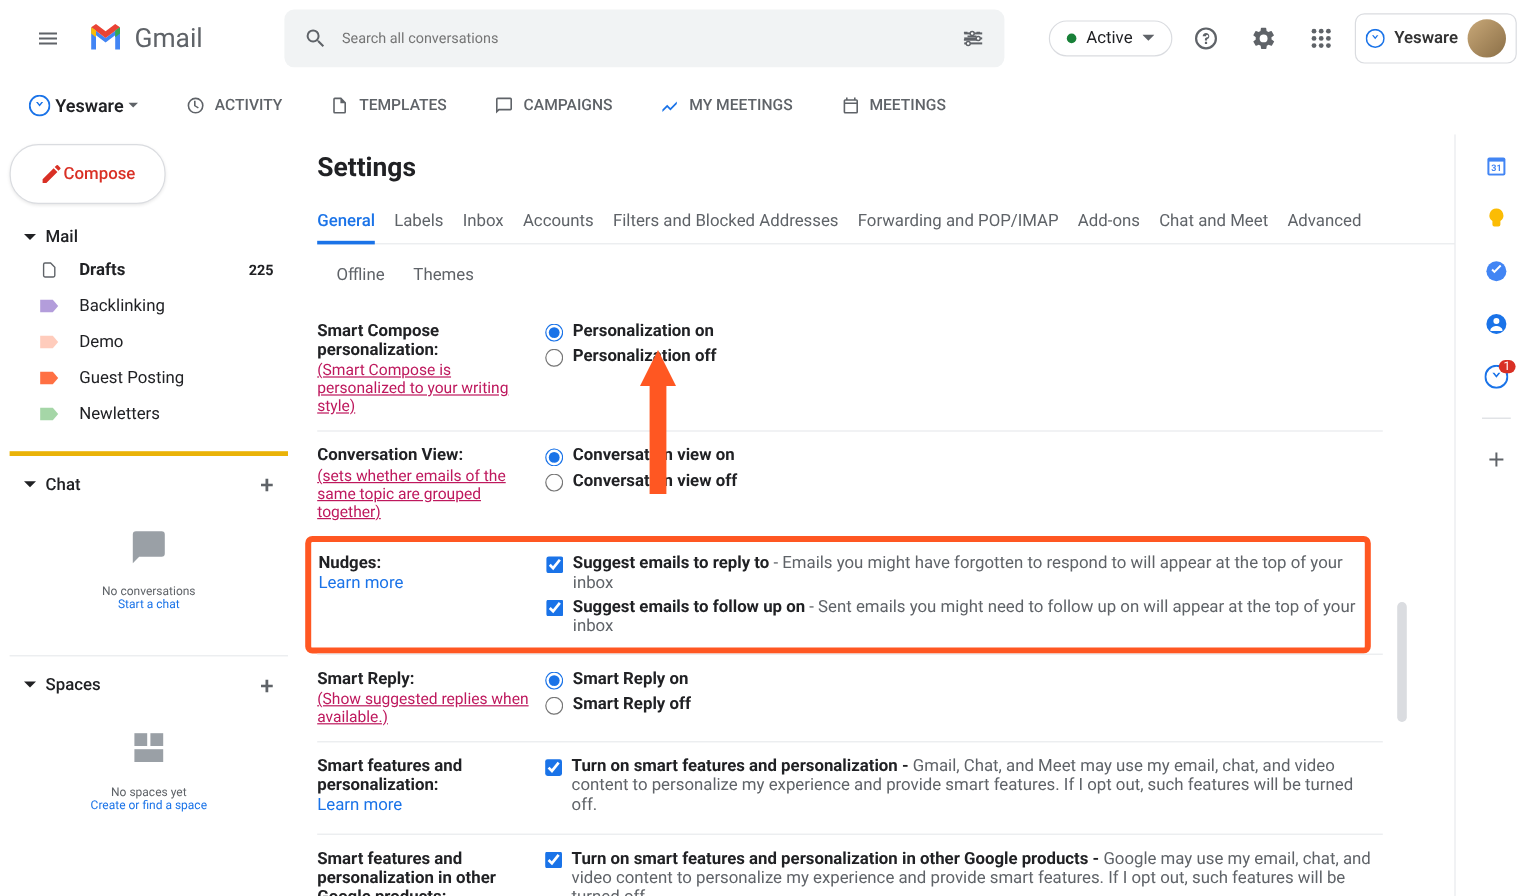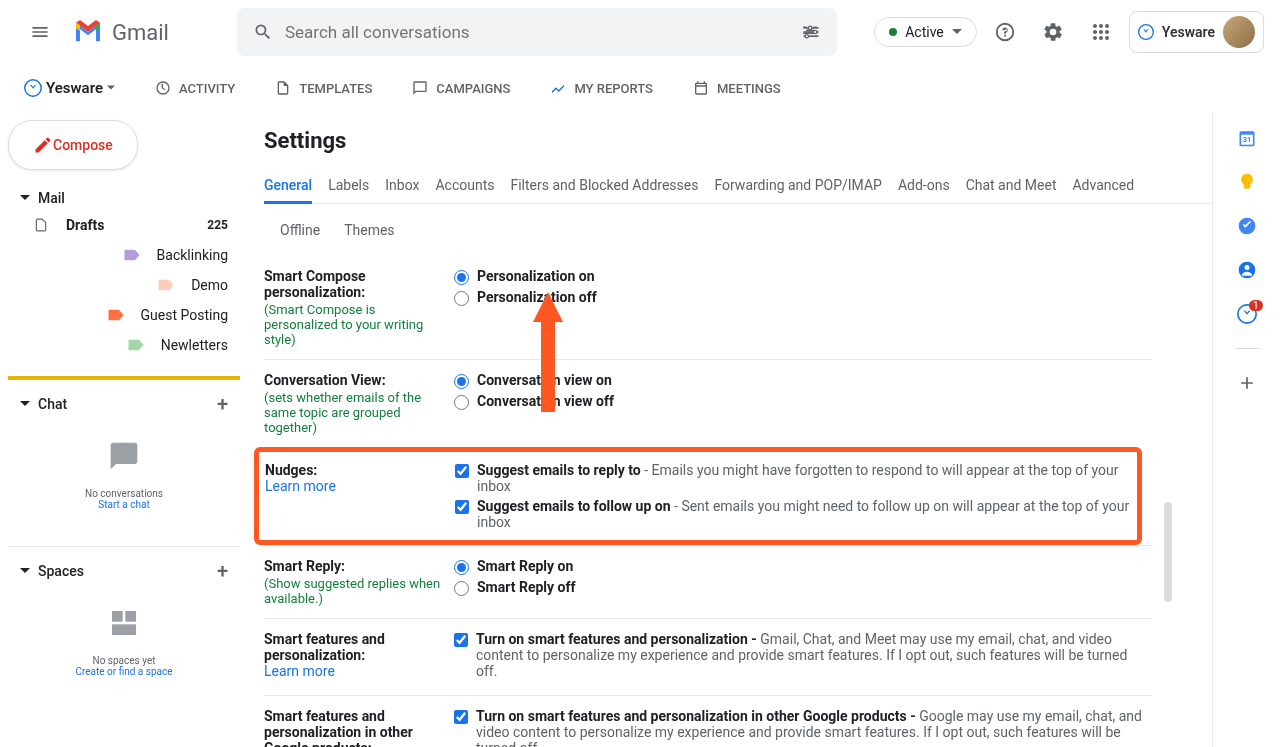--- a/index.html
+++ b/index.html
@@ -3,56 +3,56 @@
 <meta charset="utf-8">
 <style>
 * { box-sizing: border-box; margin: 0; padding: 0; font-family: 'Google Sans', Roboto, Arial, sans-serif; }
 body { background: #fff; color: #202124; font-size: 14px; width: 1280px; height: 747px; overflow: hidden; position: relative; }
 .header { display: flex; align-items: center; height: 64px; padding: 0 16px; gap: 8px; }
 .menu-btn { width: 48px; height: 48px; border-radius: 50%; display: flex; align-items: center; justify-content: center; cursor: pointer; }
 .gmail-logo { display: flex; align-items: center; gap: 8px; margin-right: 20px; }
 .gmail-icon { width: 32px; height: 32px; }
 .gmail-text { font-size: 22px; color: #5f6368; }
 .search-bar { flex: 1; max-width: 600px; height: 48px; background: #f1f3f4; border-radius: 8px; display: flex; align-items: center; padding: 0 16px; gap: 12px; margin-left: 40px; }
-.search-bar input { flex: 1; border: none; background: transparent; font-size: 17px; outline: none; color: #be185d; }
+.search-bar input { flex: 1; border: none; background: transparent; font-size: 12px; outline: none; color: #be185d; }
 .header-right { display: flex; align-items: center; gap: 8px; margin-left: auto; }
 .status-pill { display: flex; align-items: center; gap: 8px; border: 1px solid #dadce0; border-radius: 20px; padding: 6px 14px; cursor: pointer; }
 .status-dot { width: 8px; height: 8px; background: #188038; border-radius: 50%; }
 .icon-btn { width: 40px; height: 40px; border-radius: 50%; display: flex; align-items: center; justify-content: center; cursor: pointer; color: #5f6368; }
 .yesware-pill { display: flex; align-items: center; gap: 8px; border: 1px solid #dadce0; border-radius: 8px; padding: 4px 8px; }
 .yesware-logo-text { font-weight: 600; color: #333; }
 .avatar { width: 32px; height: 32px; border-radius: 50%; background: linear-gradient(135deg, #c8a878, #8b6f47); }
 .yesware-nav { display: flex; align-items: center; gap: 40px; height: 48px; padding: 0 24px; border-bottom: none; }
 .yesware-brand { display: flex; align-items: center; gap: 4px; font-weight: 600; font-size: 15px; cursor: pointer; }
 .yesware-nav-item { display: flex; align-items: center; gap: 8px; font-size: 13px; font-weight: 500; color: #5f6368; cursor: pointer; }
 .main-container { display: flex; height: calc(100% - 112px); }
 .sidebar { width: 248px; padding: 8px 8px 0 8px; display: flex; flex-direction: column; }
 .compose-btn { display: inline-flex; align-items: center; padding: 14px 24px; border: 1px solid #dadce0; border-radius: 24px; background: #fff; cursor: pointer; box-shadow: 0 1px 3px rgba(0,0,0,0.1); width: fit-content; }
 .compose-btn span { color: #d93025; font-weight: 500; font-size: 14px; }
 .sidebar-section { margin-top: 16px; }
 .section-header { display: flex; align-items: center; gap: 8px; padding: 4px 12px; font-weight: 500; cursor: pointer; }
 .section-header .plus { margin-left: auto; color: #5f6368; font-size: 20px; }
-.label-item { display: flex; align-items: center; gap: 16px; padding: 4px 12px 4px 24px; cursor: pointer; border-radius: 0 16px 16px 0; height: 30px; justify-content: flex-end; }
+.label-item { display: flex; align-items: center; gap: 16px; padding: 4px 12px 4px 24px; cursor: pointer; border-radius: 0 16px 16px 0; height: 30px; }
 .label-item .count { margin-left: auto; font-size: 12px; }
 .label-item.bold { font-weight: 700; }
 .label-icon { width: 18px; height: 14px; }
 .empty-state { text-align: center; padding: 20px; color: #5f6368; font-size: 10px; }
 .empty-state .link { color: #1a73e8; cursor: pointer; }
 .empty-icon { font-size: 32px; color: #5f6368; margin-bottom: 8px; }
 .content { flex: 1; padding: 16px 0 0 16px; overflow-y: auto; position: relative; }
 .settings-title { font-size: 22px; margin-bottom: 16px; }
 .tabs { display: flex; gap: 16px; border-bottom: 1px solid #e8eaed; flex-wrap: wrap; }
 .tab { padding: 8px 0; cursor: pointer; color: #5f6368; font-size: 14px; white-space: nowrap; }
 .tab.active { color: #1a73e8; border-bottom: 3px solid #1a73e8; font-weight: 500; margin-bottom: -1px; }
 .tabs-row2 { display: flex; gap: 24px; padding: 10px 16px; color: #5f6368; }
 .settings-body { padding-right: 60px; }
 .setting-row { display: flex; padding: 12px 0; border-top: 1px solid #e8eaed; gap: 10px; }
 .setting-label { width: 180px; flex-shrink: 0; }
 .setting-label .title { font-weight: 700; }
-.setting-label .desc { color: #15803d; font-size: 13px; margin-top: 2px; }
+.setting-label .desc { color: #be185d; font-size: 13px; margin-top: 2px; text-decoration: underline; }
 .setting-label .learn { color: #1a73e8; cursor: pointer; font-size: 14px; }
 .setting-options { flex: 1; }
 .radio-row, .check-row { display: flex; align-items: flex-start; gap: 8px; margin-bottom: 4px; }
 .radio-row label, .check-row label { cursor: pointer; }
 .radio-row .bold, .check-row .bold { font-weight: 700; }
 .check-row .help { color: #5f6368; }
 input[type=radio] { accent-color: #1a73e8; width: 15px; height: 15px; margin-top: 2px; flex-shrink: 0; }
 input[type=checkbox] { accent-color: #1a73e8; width: 14px; height: 14px; margin-top: 2px; flex-shrink: 0; }
 .highlight-box { border: 5px solid #ff5722; border-radius: 6px; padding: 10px 6px 6px 6px !important; margin-left: -10px; margin-right: 10px; }
 .arrow-indicator { position: absolute; top: 180px; left: 285px; width: 30px; height: 120px; pointer-events: none; z-index: 10; }
@@ -172,21 +172,21 @@
   <div class="yesware-nav-item">
     <svg width="16" height="16" viewBox="0 0 24 24">
         <path fill="#5f6368" d="M20 2H4a2 2 0 00-2 2v18l4-4h14a2 2 0 002-2V4a2 2 0 00-2-2zm0 14H5.17L4 17.17V4h16v12z"></path>
       </svg>
     <span>CAMPAIGNS</span>
   </div>
   <div class="yesware-nav-item">
     <svg width="16" height="16" viewBox="0 0 24 24">
         <path fill="#1a73e8" d="M3 17l6-6 4 4 8-8v3l-8 8-4-4-6 6z"></path>
       </svg>
-    <span>MY REPORTS</span>
+    <span>MY MEETINGS</span>
   </div>
   <div class="yesware-nav-item">
     <svg width="16" height="16" viewBox="0 0 24 24">
         <path fill="#5f6368" d="M19 4h-1V2h-2v2H8V2H6v2H5a2 2 0 00-2 2v14a2 2 0 002 2h14a2 2 0 002-2V6a2 2 0 00-2-2zm0 16H5V10h14v10zm0-12H5V6h14v2z"></path>
       </svg>
     <span>MEETINGS</span>
   </div>
 </div>
 
 <div class="main-container">

